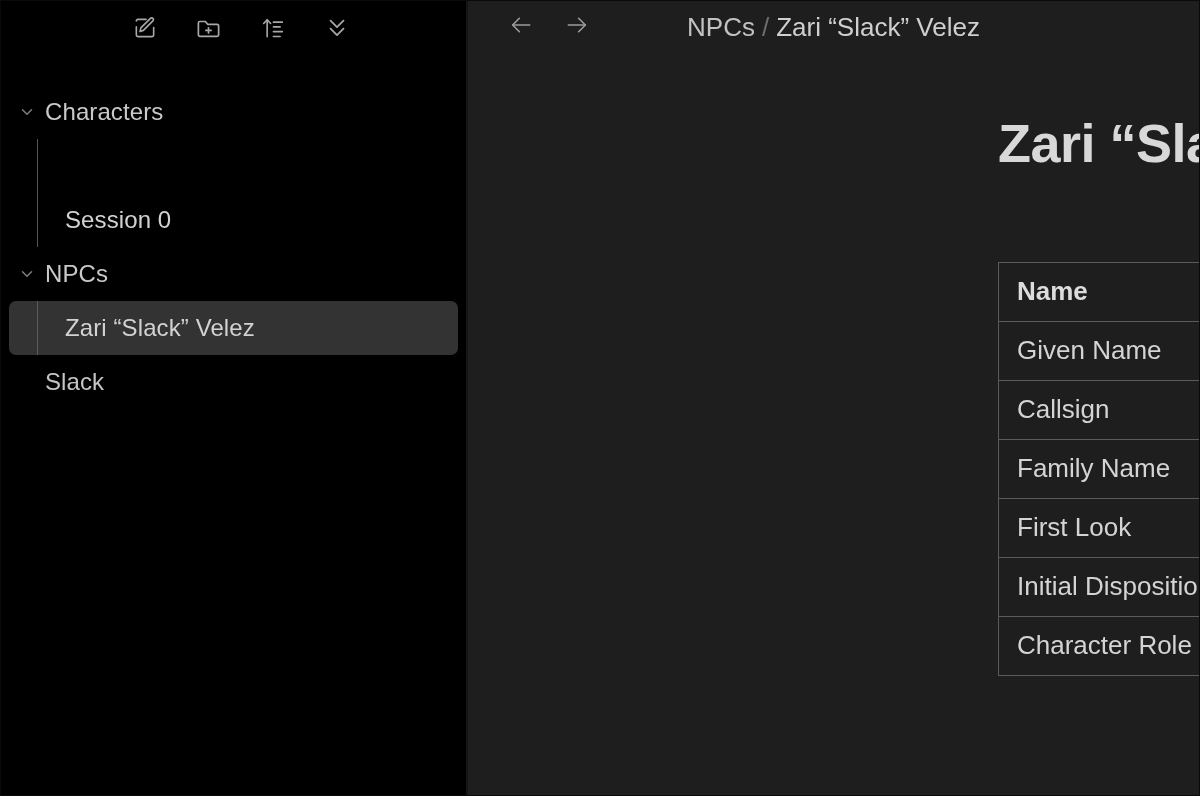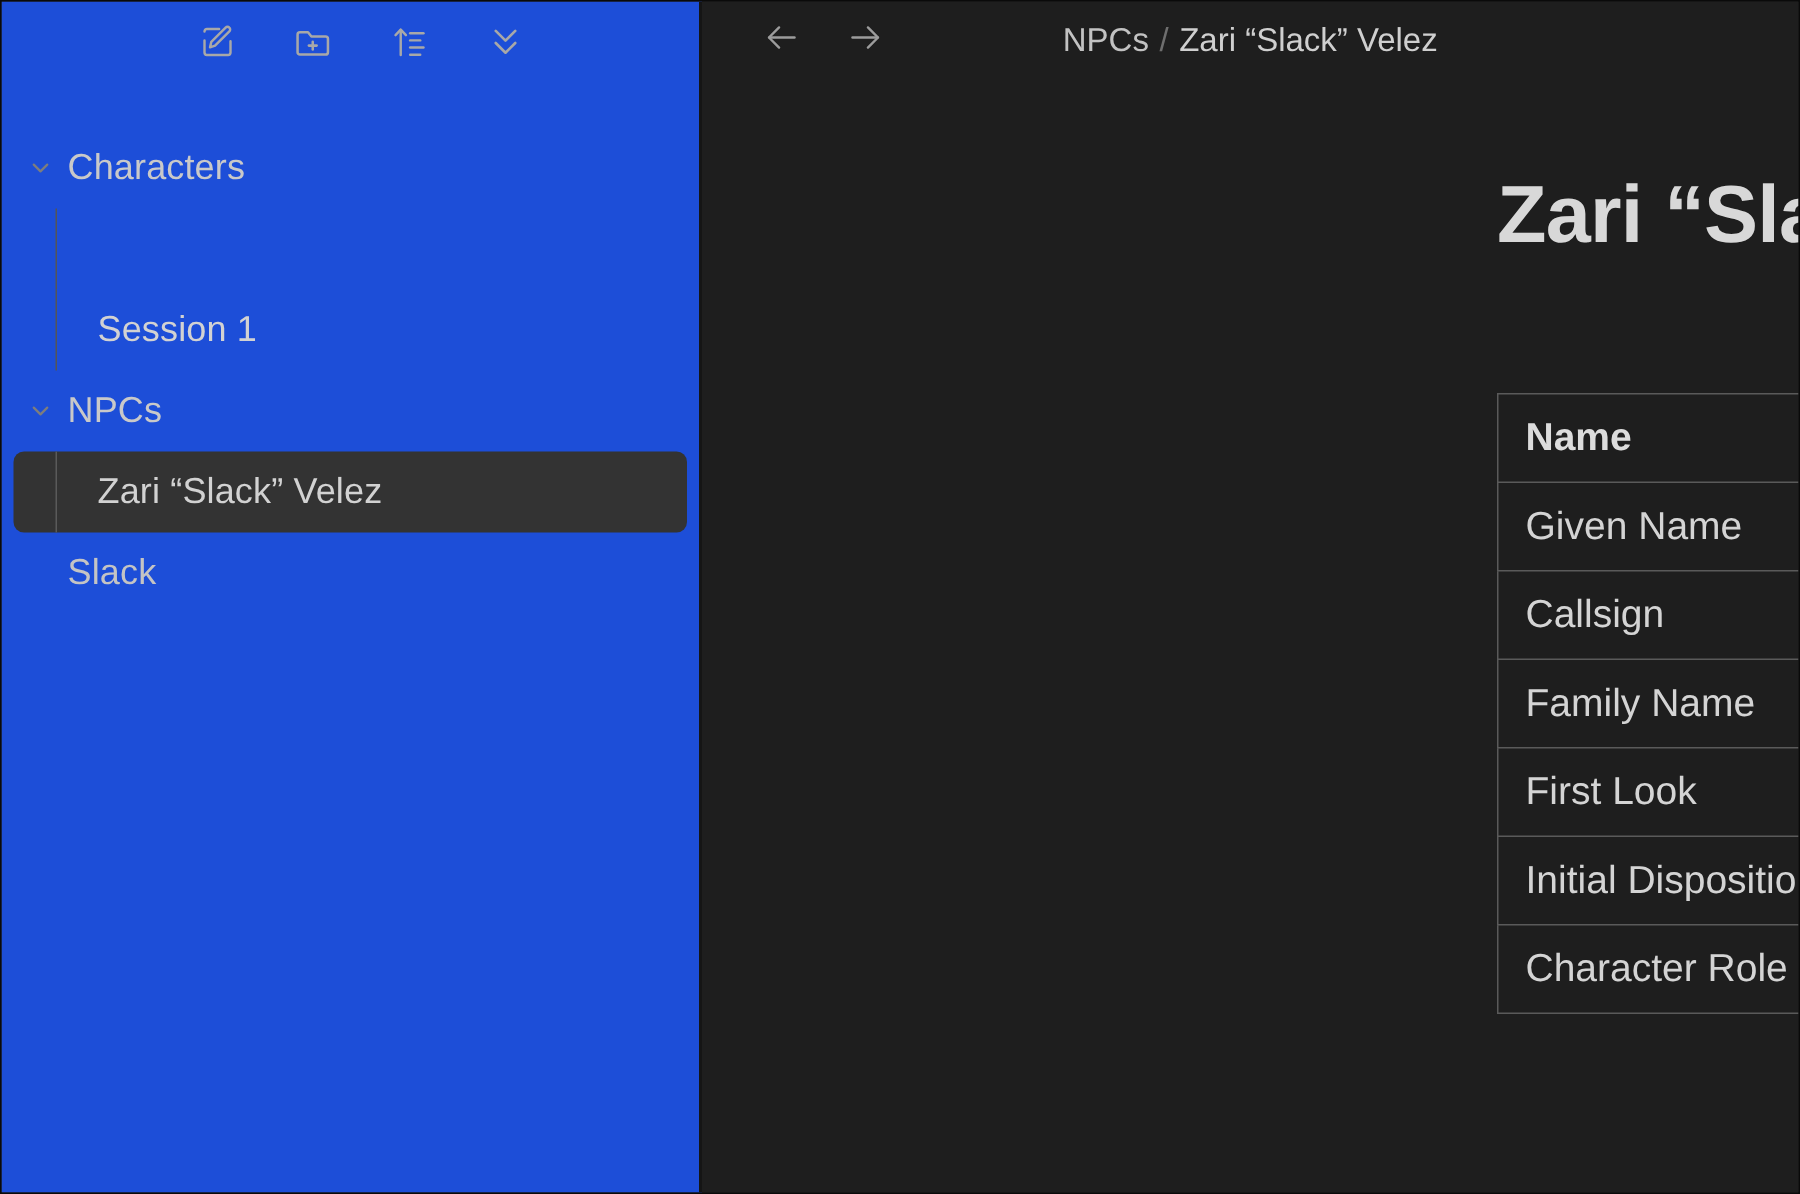--- a/index.html
+++ b/index.html
@@ -15,21 +15,21 @@
     display:flex;
     background:#1e1e1e;
     border:1px solid #0a0a0a;
     overflow:hidden;
   }
 
   
   #sidebar {
     width:467px;
     height:100%;
-    background:#1d4ed8;
+    background:#000000;
     border-right:2px solid #151515;
     display:flex; flex-direction:column;
     flex:0 0 467px;
     position:relative;
   }
   #sidebar-toolbar {
     height:54px;
     display:flex; align-items:center; justify-content:center;
     gap:30px;
     padding-left:14px;
@@ -105,21 +105,21 @@
     cursor:pointer;
     border-radius:5px;
   }
   .navbtn:first-of-type { margin-left:14px; }
   .navbtn + .navbtn { margin-left:22px; }
 
   #breadcrumb {
     position:absolute;
     left:0; right:0;
     text-align:center;
-    font-size:22px;
+    font-size:26px;
     color:#c0c0c0;
     pointer-events:none;
     white-space:nowrap;
   }
   #breadcrumb span { pointer-events:auto; }
   .crumb { color:#c2c2c2; cursor:pointer; }
   .crumb-sep { color:#6e6e6e; padding:0 7px; }
   .crumb-current { color:#cfcfcf; }
 
   #doc {
@@ -217,21 +217,21 @@
 
       <div class="tree-row child">
         <span class="guide"></span>
         <span class="child-indent"></span>
       </div>
 
 
       <div class="tree-row child">
         <span class="guide"></span>
         <span class="child-indent"></span>
-        <span class="tree-label">Session 1</span>
+        <span class="tree-label">Session 0</span>
       </div>
 
 
       <div class="tree-row folder">
         <span class="twisty">
           <svg width="18" height="18" viewBox="0 0 24 24" fill="none" stroke="currentColor" stroke-width="2" stroke-linecap="round" stroke-linejoin="round">
               <path d="M6 9 L12 15 L18 9"></path>
             </svg>
         </span>
         <span class="tree-label">NPCs</span>

